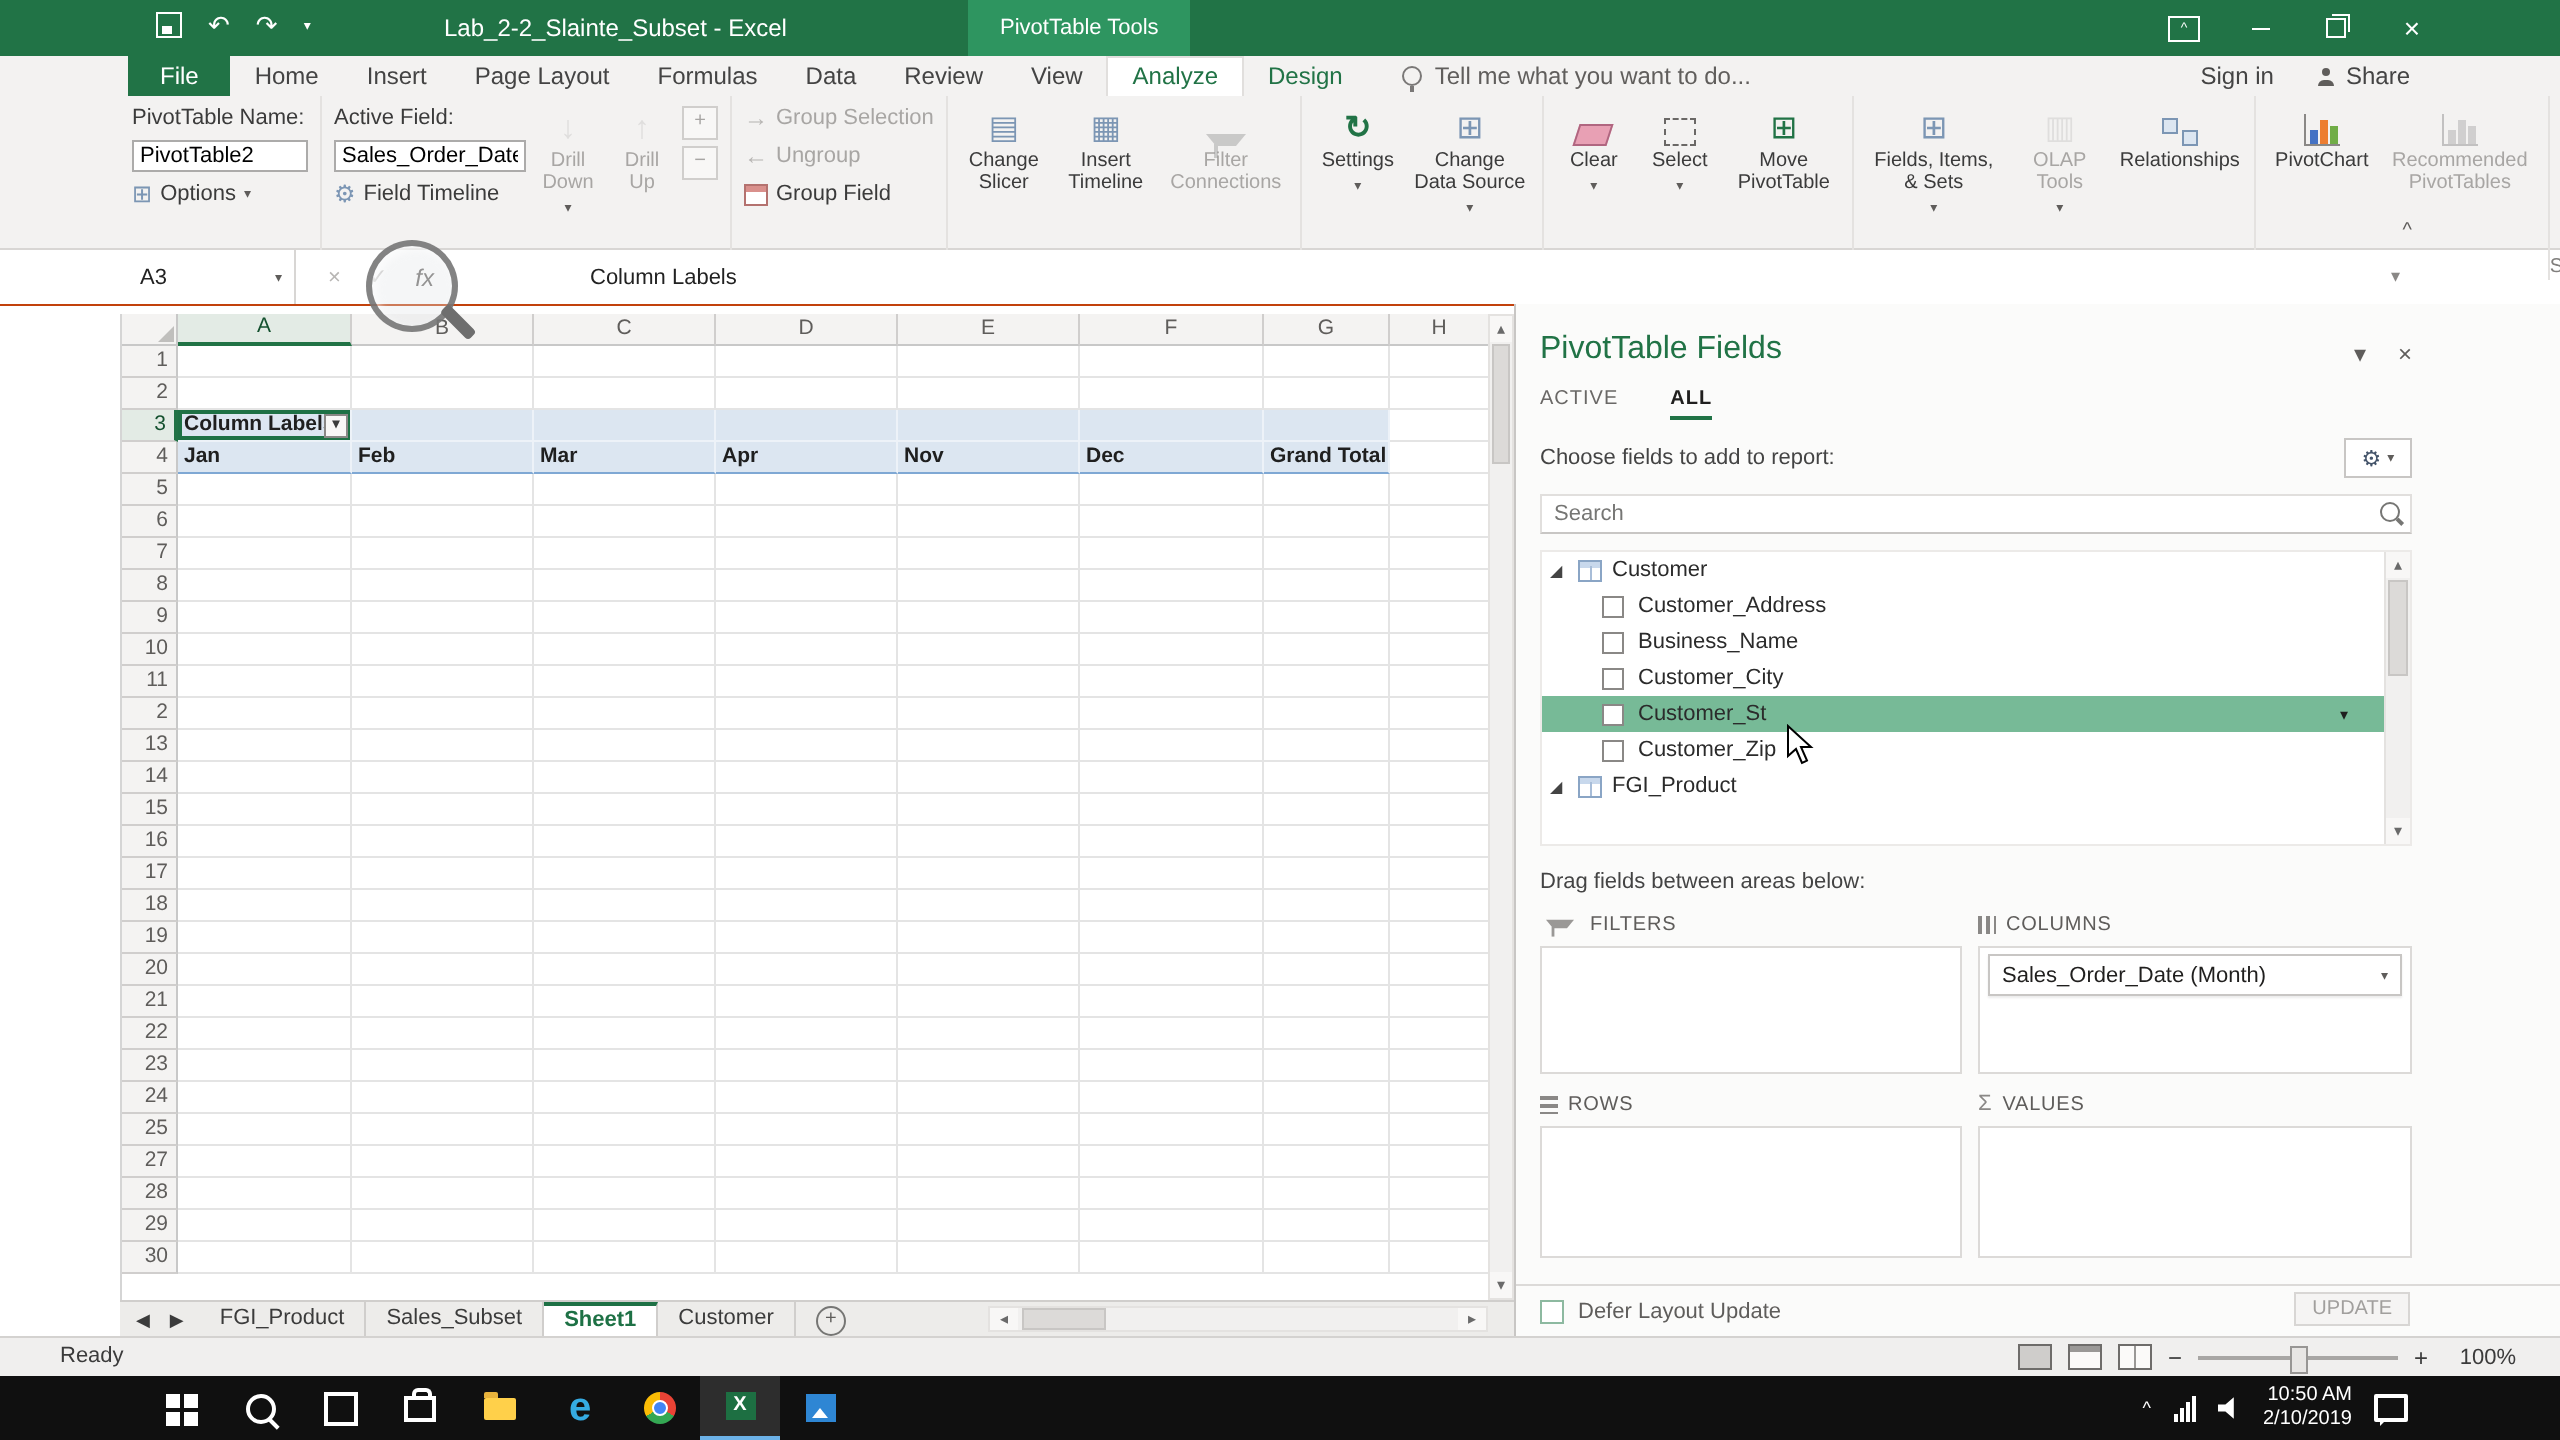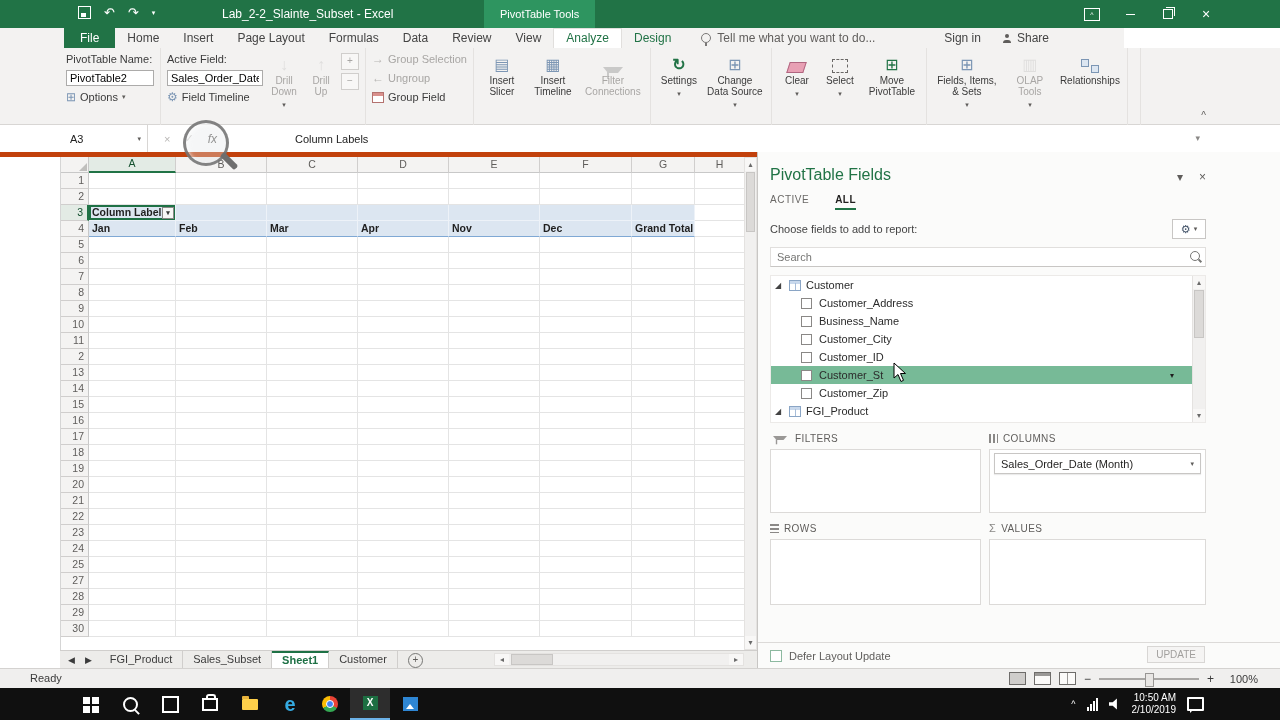--- a/index.html
+++ b/index.html
@@ -12,21 +12,21 @@
   .qat-save:after{content:'';position:absolute;left:2px;bottom:1px;width:5px;height:4px;background:#fff;}
   .tb-title{position:absolute;left:222px;top:7px;color:#fff;font-size:12px;}
   .tools-block{position:absolute;left:484px;top:0;height:28px;display:flex;align-items:center;
        padding:0 16px;background:#2e9560;color:#fff;font-size:11px;}
   .winbtn{position:absolute;top:0;width:32px;height:28px;display:flex;align-items:center;justify-content:center;color:#fff;}
   .wb-min-line{width:9px;height:1px;background:#fff;}
   .wb-restore{width:8px;height:8px;border:1px solid #fff;position:relative;}
   .wb-restore:before{content:'';position:absolute;left:2px;top:-3px;width:8px;height:8px;border:1px solid #fff;border-bottom:none;border-left:none;}
   .wb-ropt{width:14px;height:11px;border:1px solid #fff;display:flex;align-items:center;justify-content:center;font-size:7px;}
   
-  #menurow{position:absolute;left:0;top:28px;width:1124px;height:20px;background:#f3f2f1;display:flex;align-items:stretch;font-size:12px;}
+  #menurow{position:absolute;left:0;top:28px;width:1280px;height:20px;background:#f3f2f1;display:flex;align-items:stretch;font-size:12px;}
   .mtab{padding:0 12px;line-height:20px;color:#444;white-space:nowrap;}
   .mtab.file{margin-left:64px;background:#217346;color:#fff;padding:0 16px;}
   .mtab.ctx{color:#217346;}
   .mtab.sel{background:#fff;color:#217346;border:1px solid #e1dfdd;border-bottom:none;line-height:19px;}
   .tellme{display:flex;align-items:center;gap:6px;margin-left:18px;color:#605e5c;}
   .bulb{width:8px;height:8px;border:1px solid #7a7877;border-radius:50%;position:relative;}
   .bulb:after{content:'';position:absolute;left:2.5px;bottom:-4px;width:2px;height:3px;background:#7a7877;}
   .menu-right{position:absolute;right:75px;top:0;height:20px;display:flex;gap:22px;align-items:center;color:#444;}
   .share-wrap{display:flex;gap:5px;align-items:center;}
   .person{width:9px;height:9px;position:relative;}
@@ -63,21 +63,21 @@
   .relicon{width:18px;height:14px;position:relative;}
   .relicon:before{content:'';position:absolute;left:0;top:0;width:6px;height:6px;border:1px solid #7c96b4;background:#dce6f1;}
   .relicon:after{content:'';position:absolute;right:0;bottom:0;width:6px;height:6px;border:1px solid #7c96b4;background:#dce6f1;}
   .bars{width:18px;height:16px;border-left:1px solid #8a8886;border-bottom:1px solid #8a8886;display:flex;align-items:flex-end;gap:1px;padding-left:2px;box-sizing:border-box;}
   .bars i{display:block;width:4px;}
   .b1{height:7px;background:#4472c4}.b2{height:12px;background:#ed7d31}.b3{height:9px;background:#70ad47}
   .bars.gray .b1,.bars.gray .b2,.bars.gray .b3{background:#a8a6a4;}
   .calicon{width:12px;height:11px;border:1px solid #b4726f;background:linear-gradient(#d9908c 0 3px,#fff 3px);box-sizing:border-box;}
   .ribbon-collapse{position:absolute;right:74px;bottom:3px;color:#5f5d5b;font-size:10px;}
   
-  #formulabar{position:absolute;left:0;top:125px;width:1272px;height:27px;background:#fff;border-bottom:5px solid #c2410c;display:flex;align-items:center;}
+  #formulabar{position:absolute;left:0;top:125px;width:1272px;height:27px;background:#fff;border-bottom:1px solid #c2410c;display:flex;align-items:center;}
   .namebox{width:88px;height:27px;margin-left:60px;border-right:1px solid #d8d6d4;display:flex;align-items:center;padding-left:10px;box-sizing:border-box;color:#222;}
   .namebox .dd{margin-left:auto;margin-right:6px;}
   .fbar-icons{display:flex;gap:14px;align-items:center;margin-left:16px;color:#b8b6b4;font-size:11px;}
   .fx{color:#6a6866;font-style:italic;font-size:12px;}
   .fbar-value{margin-left:78px;color:#222;}
   .fbar-dd{position:absolute;right:72px;top:8px;color:#8a8886;font-size:9px;}
   
   #gridwrap{position:absolute;left:60px;top:157px;width:684px;height:493px;overflow:hidden;border-left:1px solid #d5d5d5;background:#fff;}
   #col-headers{display:flex;}
   .corner{width:28px;height:16px;flex:none;background:#f4f3f2;border-right:1px solid #c8c8c8;border-bottom:1px solid #c8c8c8;position:relative;box-sizing:border-box;}
@@ -312,21 +312,21 @@
         </div>
       </div>
       <div class="grp-label">Group</div>
     </div>
 
     <div class="grp">
       <div class="bigbtn w40">
         <span class="icon24">
             <span class="gi c-slate">▤</span>
           </span>
-        <span class="lbl">Insert Slicer</span>
+        <span class="lbl">Change Slicer</span>
       </div>
       <div class="bigbtn w46">
         <span class="icon24">
             <span class="gi c-slate">▦</span>
           </span>
         <span class="lbl">Insert Timeline</span>
       </div>
       <div class="bigbtn w58 disabled">
         <span class="icon24">
             <span class="funnel"></span>
@@ -395,20 +395,43 @@
       </div>
       <div class="bigbtn w58">
         <span class="icon24">
             <span class="relicon"></span>
           </span>
         <span class="lbl">Relationships</span>
       </div>
       <div class="grp-label">Calculations</div>
     </div>
 
+    <div class="grp">
+      <div class="bigbtn w50">
+        <span class="icon24">
+            <span class="bars">
+              <i class="b1"></i>
+              <i class="b2"></i>
+              <i class="b3"></i>
+            </span>
+          </span>
+        <span class="lbl">PivotChart</span>
+      </div>
+      <div class="bigbtn w72 disabled">
+        <span class="icon24">
+            <span class="bars gray">
+              <i class="b1"></i>
+              <i class="b2"></i>
+              <i class="b3"></i>
+            </span>
+          </span>
+        <span class="lbl">Recommended PivotTables</span>
+      </div>
+      <div class="grp-label">Tools</div>
+    </div>
 
     <div class="grp">
 
       <div class="grp-label">Show</div>
     </div>
 
   </div>
   <div class="ribbon-collapse">^</div>
 </div>
 
@@ -885,24 +908,20 @@
             <span>Customer_Address</span>
           </div>
           <div class="fl-field">
             <div class="fl-check"></div>
             <span>Business_Name</span>
           </div>
           <div class="fl-field">
             <div class="fl-check"></div>
             <span>Customer_City</span>
           </div>
-          <div class="fl-field">
-            <div class="fl-check"></div>
-            <span>Customer_ID</span>
-          </div>
           <div class="fl-field hl">
             <div class="fl-check"></div>
             <span>Customer_St</span>
             <span class="fl-dd">▾</span>
           </div>
           <div class="fl-field">
             <div class="fl-check"></div>
             <span>Customer_Zip</span>
           </div>
           <div class="fl-table">
@@ -910,20 +929,21 @@
             <div class="table-icon"></div>
             <span>FGI_Product</span>
           </div>
         </div>
       <div class="fl-scroll">
         <div class="sb-btn">▴</div>
         <div class="sb-thumb" style="top:14px;height:46px"></div>
         <div class="sb-btn bottom">▾</div>
       </div>
     </div>
+    <div class="drag-label">Drag fields between areas below:</div>
     <div class="areas">
       <div>
         <div class="area-hd">
             <span class="funnel" style="transform:scale(.7)"></span>
             <span>FILTERS</span>
           </div>
         <div class="area-box"></div>
       </div>
       <div>
         <div class="area-hd">

